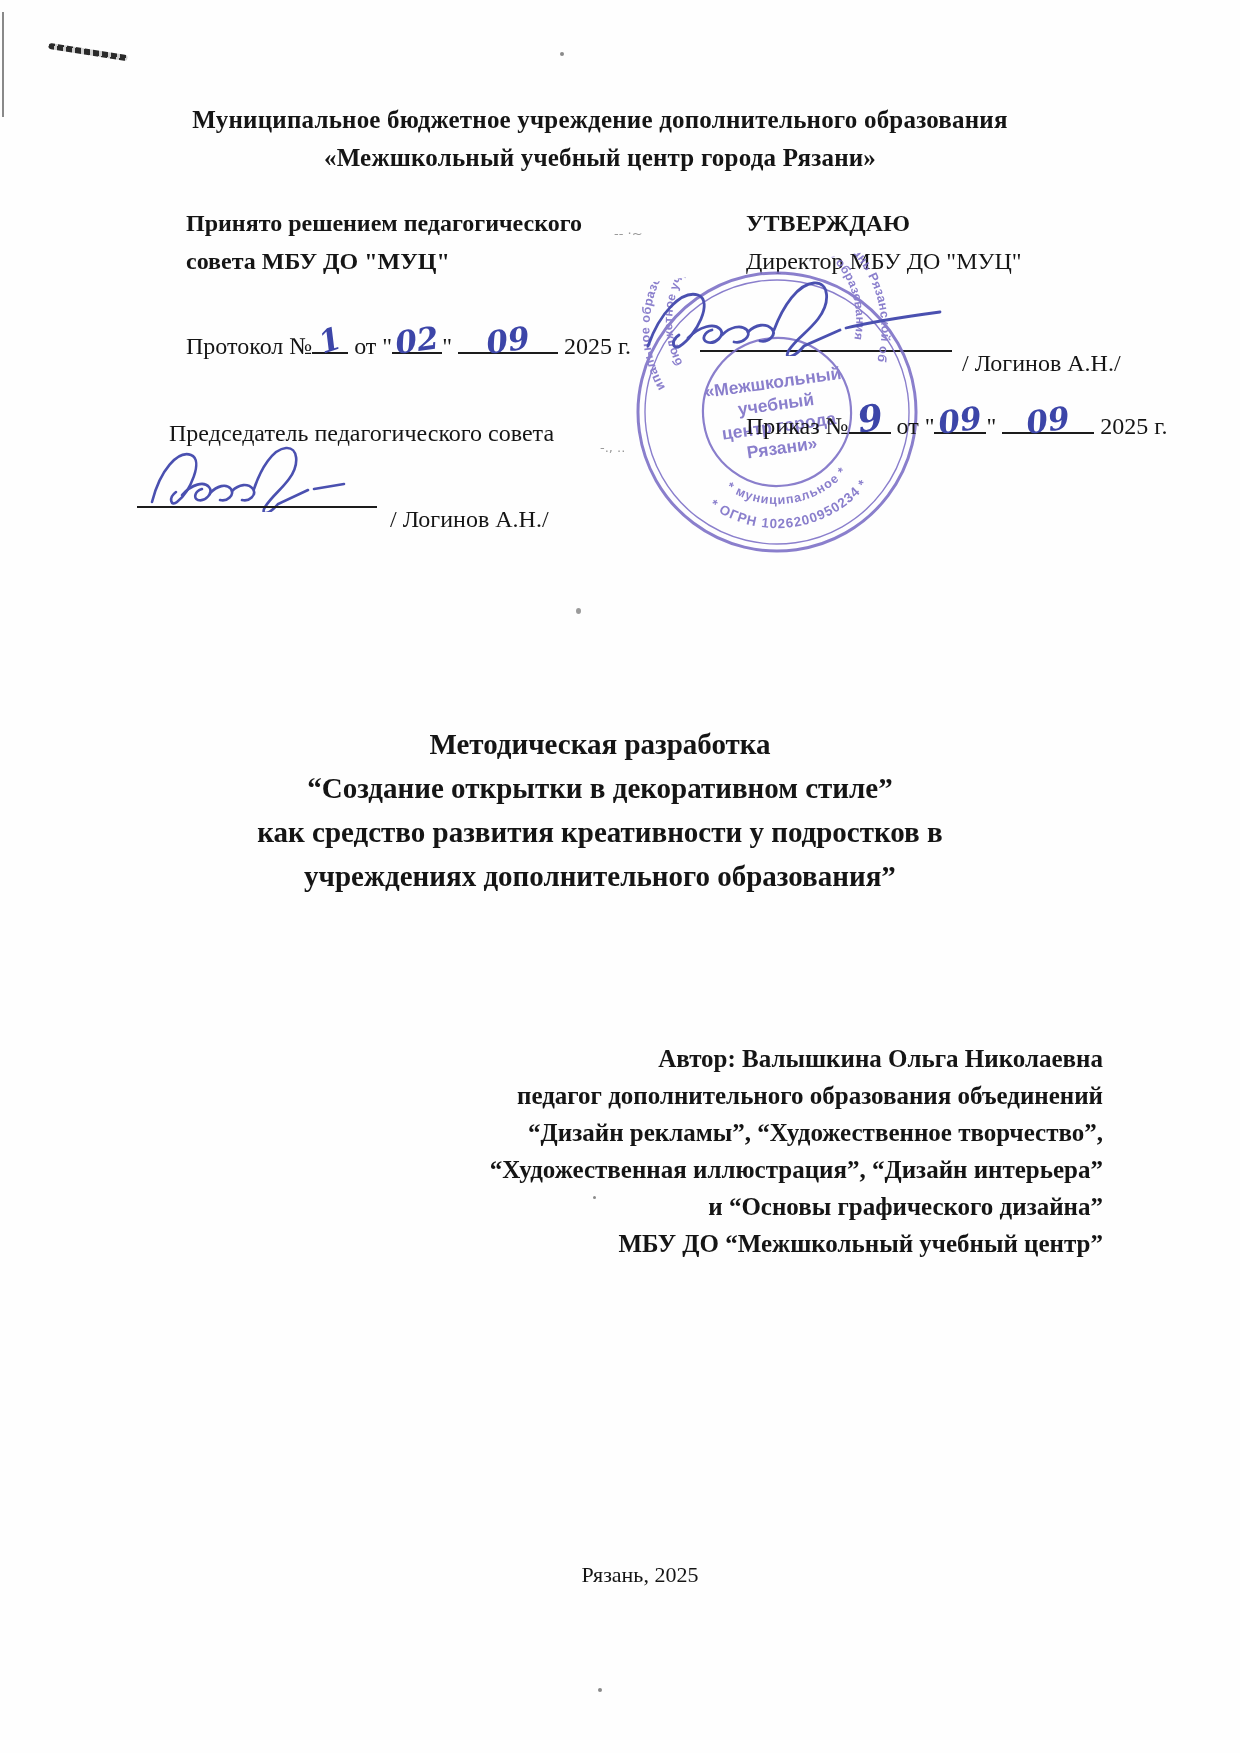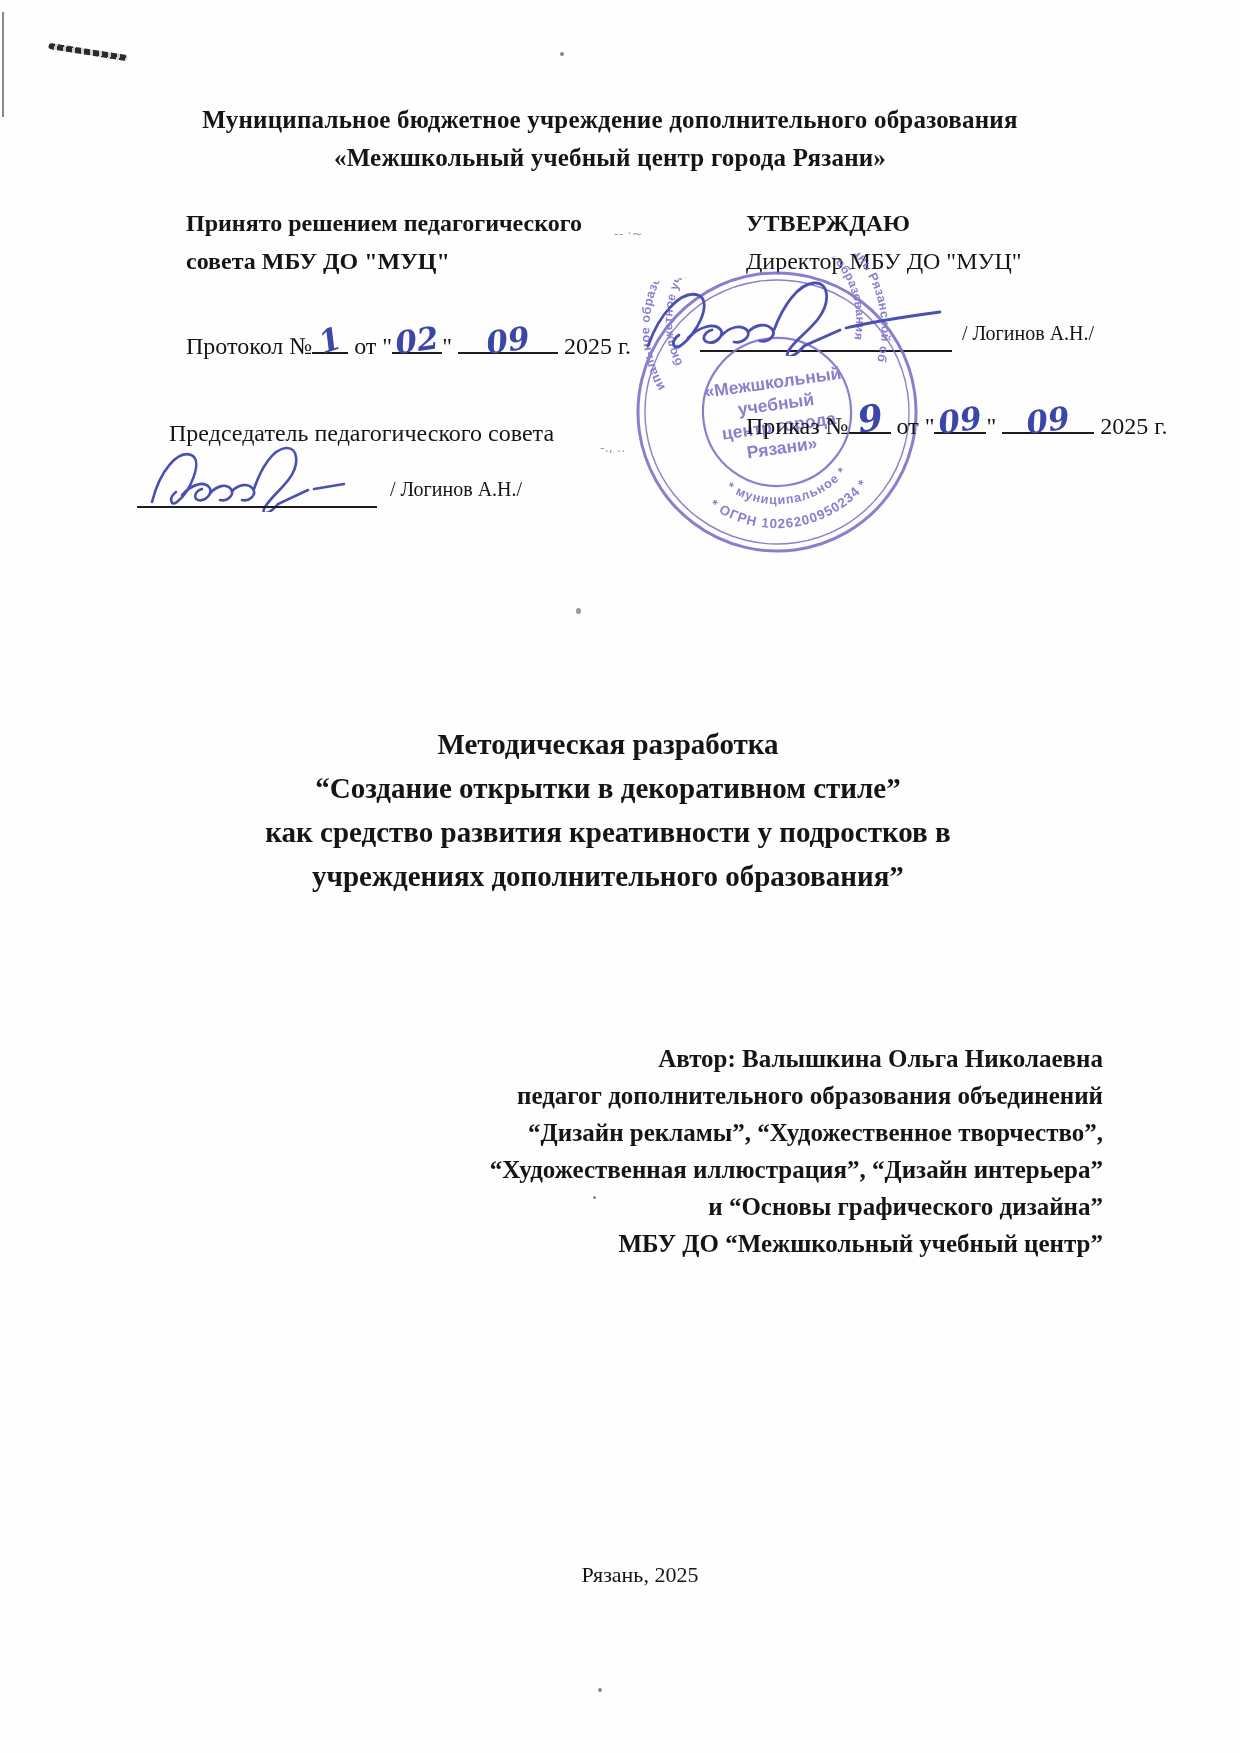--- a/index.html
+++ b/index.html
@@ -7,41 +7,41 @@
     position:relative;
     width:1240px;height:1753px;
     background:#fefefe;
     font-family:"Liberation Serif", serif;
     color:#151515;
     overflow:hidden;
   }
   .abs{position:absolute;}
   .b{font-weight:bold;}
 
-  .header-line{left:10px;width:1200px;text-align:center;font-size:25px;font-weight:bold;letter-spacing:.2px;}
+  .header-line{left:0;width:1200px;text-align:center;font-size:25px;font-weight:bold;letter-spacing:.2px;}
 
   .blockline{font-size:24px;white-space:nowrap;margin-left:43px;}
 
   .blank{
     display:inline-block;position:relative;
     border-bottom:2px solid #1c1c1c;
     height:24px;vertical-align:baseline;overflow:visible;
   }
   .hand{
     position:absolute;left:50%;bottom:-4px;
     transform:translateX(-50%) rotate(-8deg);
     font-family:"DejaVu Serif", serif;
     font-style:italic;font-weight:bold;
     font-size:31px;color:#3c45a8;line-height:1;
     white-space:nowrap;
   }
   .sigline{height:0;border-bottom:2px solid #1c1c1c;}
-  .signame{font-size:20px;white-space:nowrap;}
+  .signame{font-size:24px;white-space:nowrap;margin-top:28px;}
 
-  .title-block{left:0;width:1200px;text-align:center;font-weight:bold;font-size:29px;line-height:44px;padding-left:8px;}
+  .title-block{left:0;width:1200px;text-align:center;font-weight:bold;font-size:29px;line-height:44px;}
   .author-block{left:300px;width:803px;text-align:right;font-weight:bold;font-size:25px;line-height:37px;}
   .footer-line{left:40px;width:1200px;text-align:center;font-size:22px;}
 
   .stamp-wrap{left:631px;top:266px;width:292px;height:292px;transform:rotate(-8deg);opacity:.88;}
   .stamp-wrap svg{display:block;}
 
   .sig-svg{pointer-events:none;}
 
   
   .artifact{pointer-events:none;}

